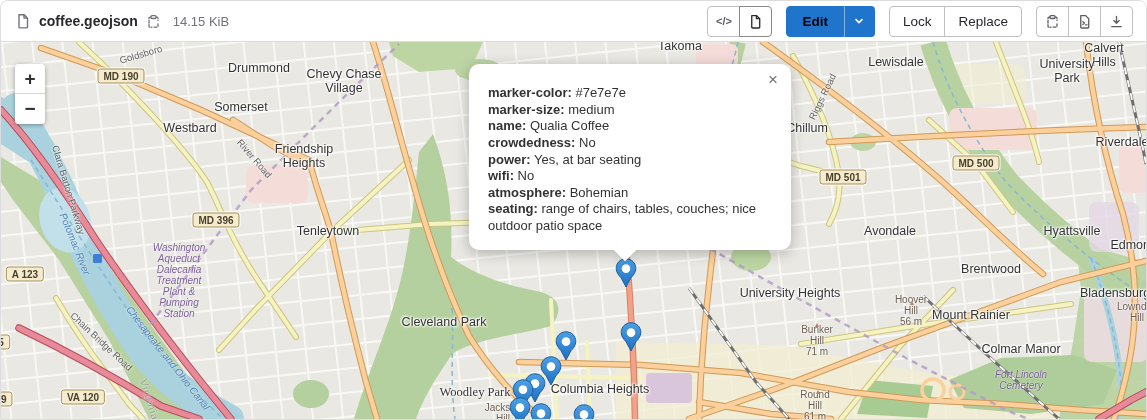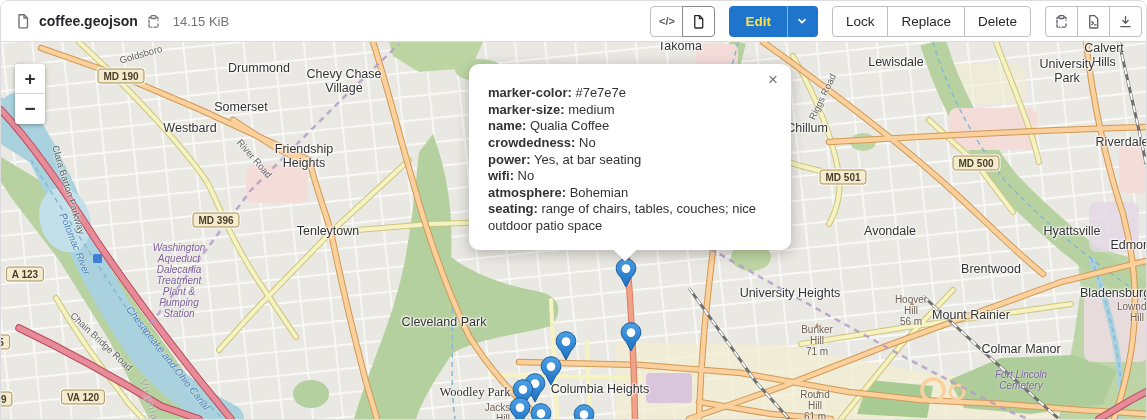--- a/index.html
+++ b/index.html
@@ -1,34 +1,34 @@
 <!DOCTYPE html>
 <html><head>
 <meta charset="utf-8">
 <style>
   html,body{margin:0;padding:0;background:#fff}
   *{box-sizing:border-box}
   .card{width:1147px;height:420px;border:1px solid #dcdcde;border-radius:8px 8px 0 0;overflow:hidden;font-family:"Liberation Sans",sans-serif;position:relative}
   
-  .hdr{height:41px;background:#fff;border-bottom:1px solid #dcdcde;display:flex;align-items:center;padding:0 4px 0 14px;gap:8px}
+  .hdr{height:41px;background:#fff;border-bottom:1px solid #dcdcde;display:flex;align-items:center;padding:0 13px 0 14px;gap:8px}
   .hdr .fname{font-size:14px;font-weight:700;color:#28272d}
   .hdr .fsize{font-size:13px;color:#737278;margin-left:4px}
   .icon{display:inline-flex;align-items:center;justify-content:center;color:#737278}
   .icon svg{display:block}
   .hright{margin-left:auto;display:flex;align-items:center;gap:14px}
   .seg{display:flex}
   .btn{height:31px;border:1px solid #bfbfc3;background:#fff;border-radius:4px;font-size:13.5px;color:#28272d;padding:0 13px;display:inline-flex;align-items:center;justify-content:center;cursor:pointer;font-family:inherit}
   .seg .btn{border-radius:0;margin-left:-1px;position:relative}
   .seg .btn:first-child{border-radius:4px 0 0 4px;margin-left:0}
   .seg .btn:last-child{border-radius:0 4px 4px 0}
   .iconbtn{width:33px;padding:0}
   .sel{border-color:#89888d;z-index:1}
   .codeglyph{font-size:11px;font-weight:700;color:#5e5c64;letter-spacing:0}
   .editgrp{display:flex}
-  .btn-edit{background:#1f75cb;border:1px solid #1f75cb;color:#fde047;font-weight:600;border-radius:4px 0 0 4px;height:31px;padding:0 15px;font-size:13.5px;display:inline-flex;align-items:center;cursor:pointer;font-family:inherit}
+  .btn-edit{background:#1f75cb;border:1px solid #1f75cb;color:#000000;font-weight:600;border-radius:4px 0 0 4px;height:31px;padding:0 15px;font-size:13.5px;display:inline-flex;align-items:center;cursor:pointer;font-family:inherit}
   .btn-caret{background:#1f75cb;border:1px solid #1f75cb;border-left:1px solid rgba(255,255,255,.45);color:#fff;border-radius:0 4px 4px 0;width:31px;height:31px;display:inline-flex;align-items:center;justify-content:center;cursor:pointer}
   
   .map{position:relative;width:1145px;height:377px;background:#e9e8e2;overflow:hidden}
   .map > svg.base{position:absolute;left:0;top:0;z-index:0}
   .lyr{position:absolute;left:0;top:0;width:100%;height:100%;pointer-events:none}
   .labels{z-index:2}
   .pins{z-index:3}
   .mlabel{position:absolute;transform:translate(-50%,-50%);white-space:pre-line;text-align:center;line-height:1.12}
   .place{font-size:12.5px;color:#333;text-shadow:0 0 2px #fff,0 0 3px #fff,1px 1px 2px #fff,-1px -1px 2px #fff}
   .hill{font-size:10px;color:#6b5d52;text-shadow:0 0 2px #fff,0 0 3px #fff}
@@ -90,21 +90,20 @@
           <span class="icon">
               <svg width="12" height="12" viewBox="0 0 16 16" fill="none" stroke="#fff" stroke-width="2.2" stroke-linecap="round" stroke-linejoin="round">
                 <path d="M4 6.2l4 4 4-4"></path>
               </svg>
             </span>
         </button>
       </div>
       <div class="seg">
         <button class="btn">Lock</button>
         <button class="btn">Replace</button>
-        <button class="btn">Delete</button>
       </div>
       <div class="seg">
         <button class="btn iconbtn">
           <span class="icon">
               <svg width="15" height="15" viewBox="0 0 16 16" fill="none" stroke="#5e5c64" stroke-width="1.4" stroke-linecap="round" stroke-linejoin="round">
                 <rect x="5.3" y="1.8" width="5.4" height="3" rx="1"></rect>
                 <path d="M5 3.4H4.2a1 1 0 0 0-1 1V13a1 1 0 0 0 1 1h2.2M11 3.4h.8a1 1 0 0 1 1 1v2.4M8.6 14h3.2a1 1 0 0 0 1-1v-2.4" stroke-dasharray="3 1.6"></path>
               </svg>
             </span>
         </button>

